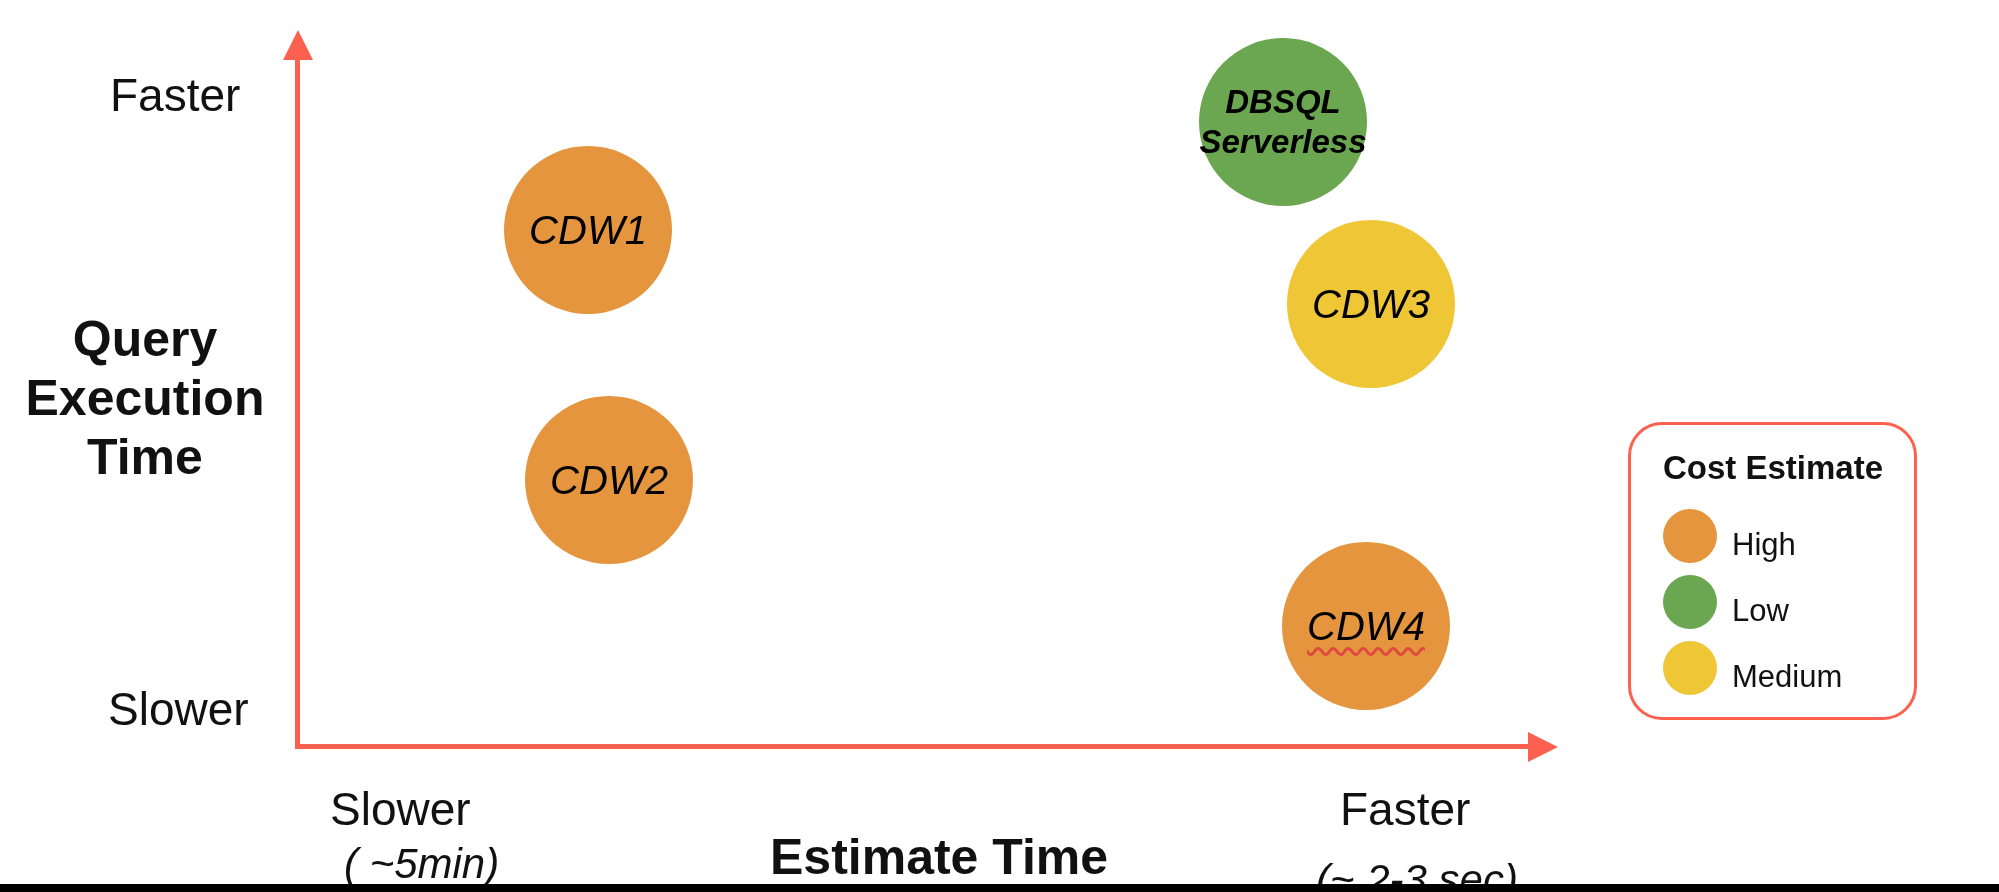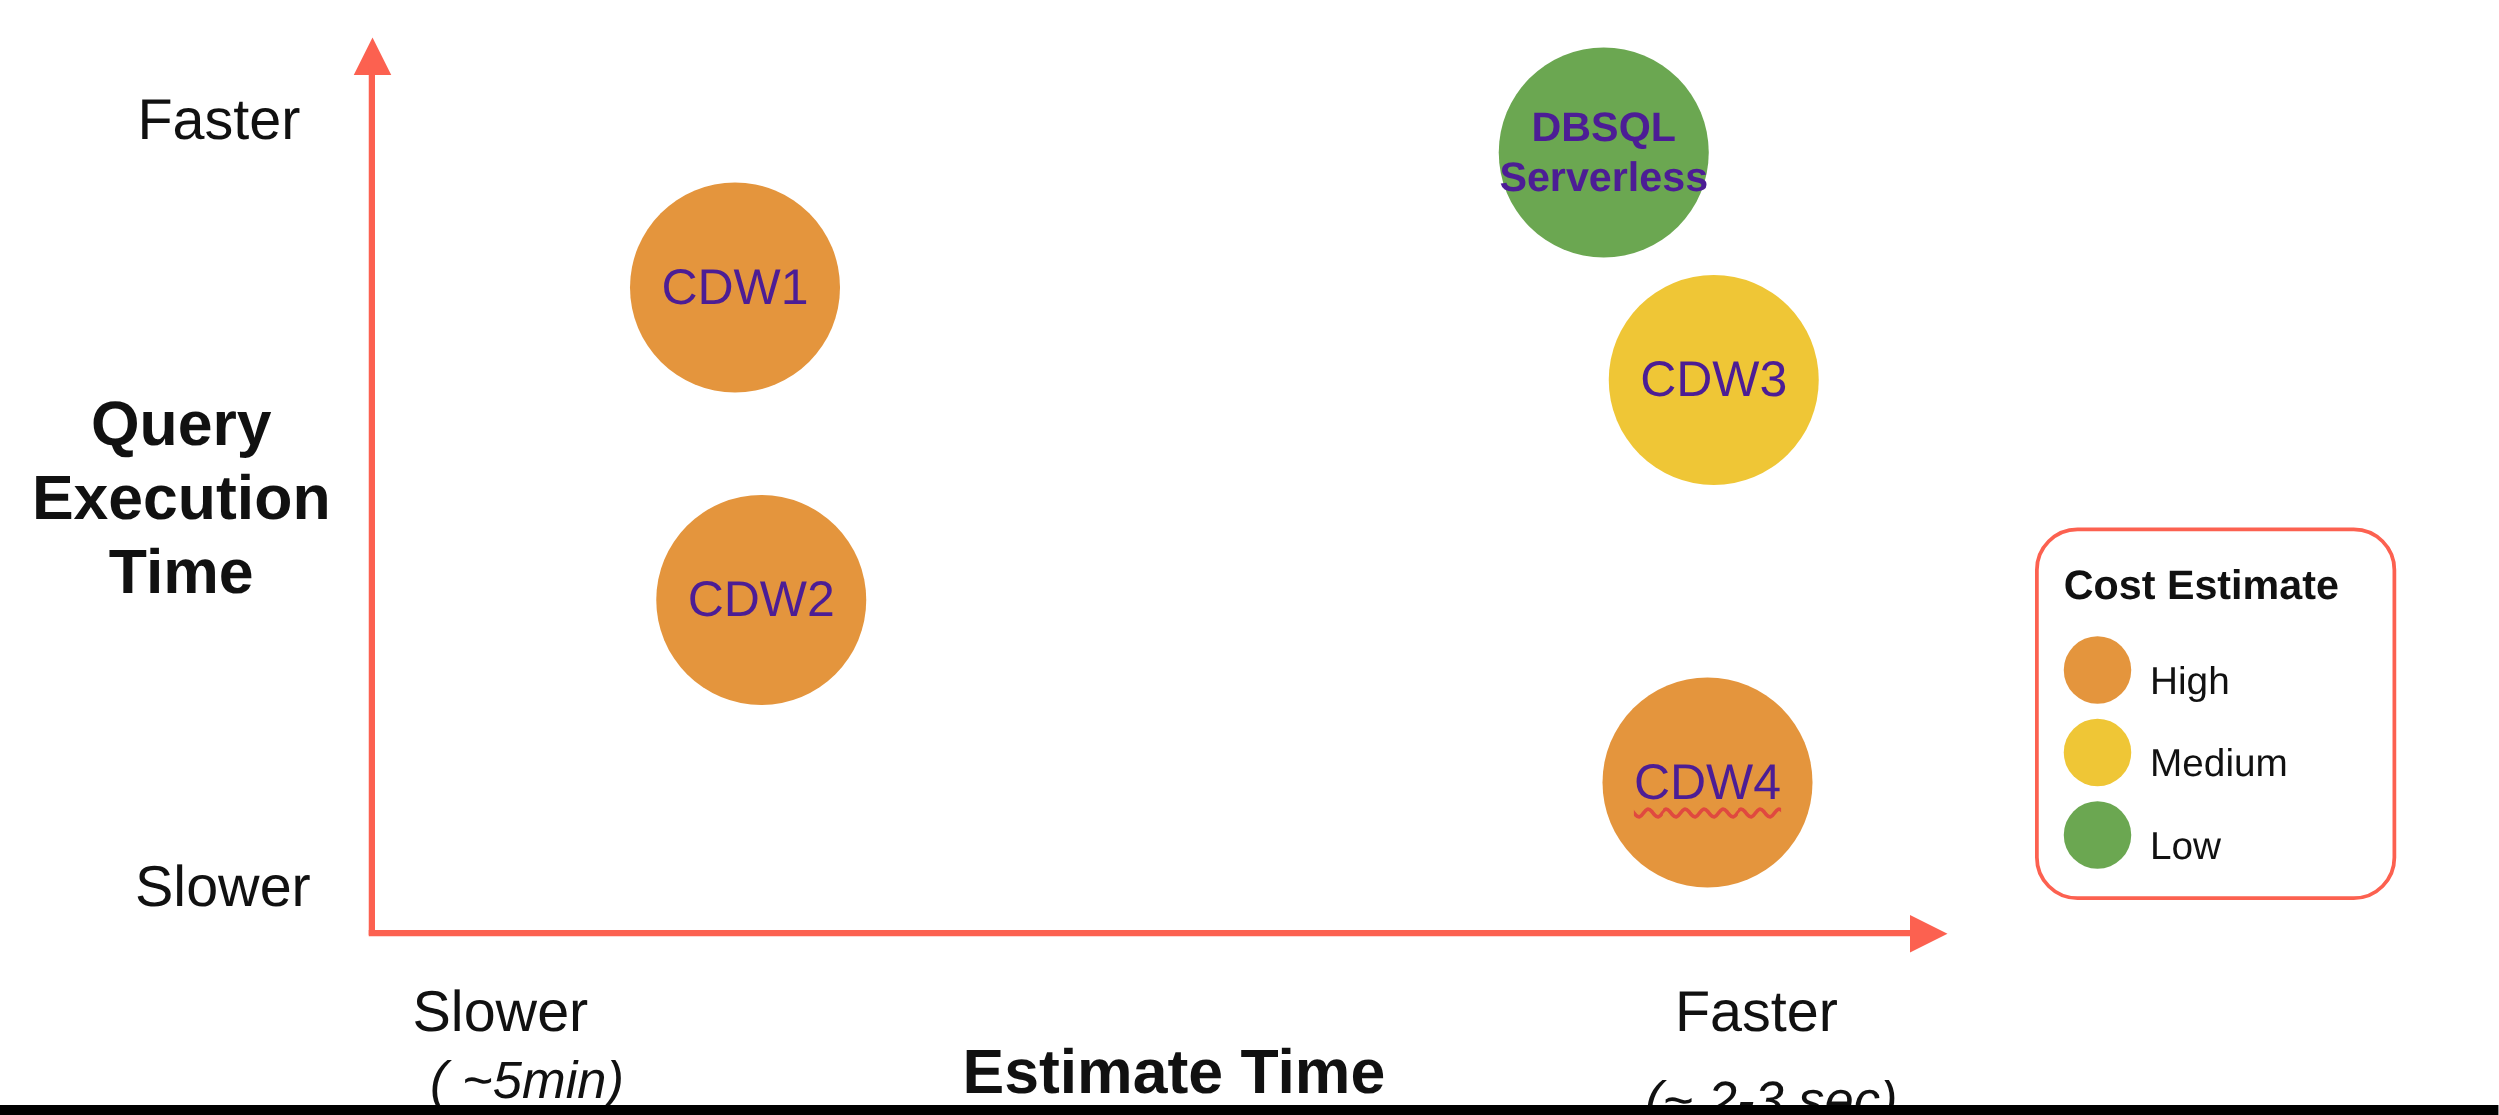--- a/index.html
+++ b/index.html
@@ -45,38 +45,38 @@
 
   
   .bubble {
     position: absolute;
     border-radius: 50%;
     display: flex;
     align-items: center;
     justify-content: center;
     text-align: center;
   }
-  .bubble-label { font-size: 40px; color: #4c1d95; white-space: pre-line; line-height: 1.05; }
+  .bubble-label { font-size: 40px; color: #000000; white-space: pre-line; line-height: 1.05; font-style: italic; }
   .bubble-label.bold { font-weight: bold; font-size: 33px; line-height: 1.22; }
   .bubble-label.wavy {
     text-decoration-line: underline;
     text-decoration-style: wavy;
     text-decoration-color: #E0493F;
     text-decoration-thickness: 3px;
     text-underline-offset: 7px;
   }
 
   
   .legend {
     left: 1628px; top: 422px; width: 289px; height: 298px;
     border: 3px solid #FC6150;
     border-radius: 34px;
     box-sizing: border-box;
     background: #ffffff;
-    padding: 24px 0 0 20px;
+    padding: 24px 0 0 32px;
   }
   .legend-title { font-size: 33px; font-weight: bold; margin-bottom: 22px; white-space: nowrap; }
   .legend-item { display: flex; align-items: flex-end; margin-bottom: 12px; }
   .legend-swatch { width: 54px; height: 54px; border-radius: 50%; flex: 0 0 auto; }
   .legend-label { font-size: 31px; margin-left: 15px; white-space: nowrap; }
 
   .bottom-bar { left: 0; top: 884px; width: 1999px; height: 8px; background: #000000; }
 </style>
 </head>
 <body>
@@ -120,24 +120,24 @@
     </div>
 
   <div class="abs legend">
     <div class="legend-title">Cost Estimate</div>
     <div id="legend-items">
         <div class="legend-item">
           <span class="legend-swatch" style="background: rgb(228, 149, 61);"></span>
           <span class="legend-label">High</span>
         </div>
         <div class="legend-item">
+          <span class="legend-swatch" style="background: rgb(107, 167, 81);"></span>
+          <span class="legend-label">Low</span>
+        </div>
+        <div class="legend-item">
           <span class="legend-swatch" style="background: rgb(239, 198, 54);"></span>
           <span class="legend-label">Medium</span>
-        </div>
-        <div class="legend-item">
-          <span class="legend-swatch" style="background: rgb(107, 167, 81);"></span>
-          <span class="legend-label">Low</span>
         </div>
       </div>
   </div>
 
   <div class="abs bottom-bar"></div>
 </div>
 
 </body></html>

